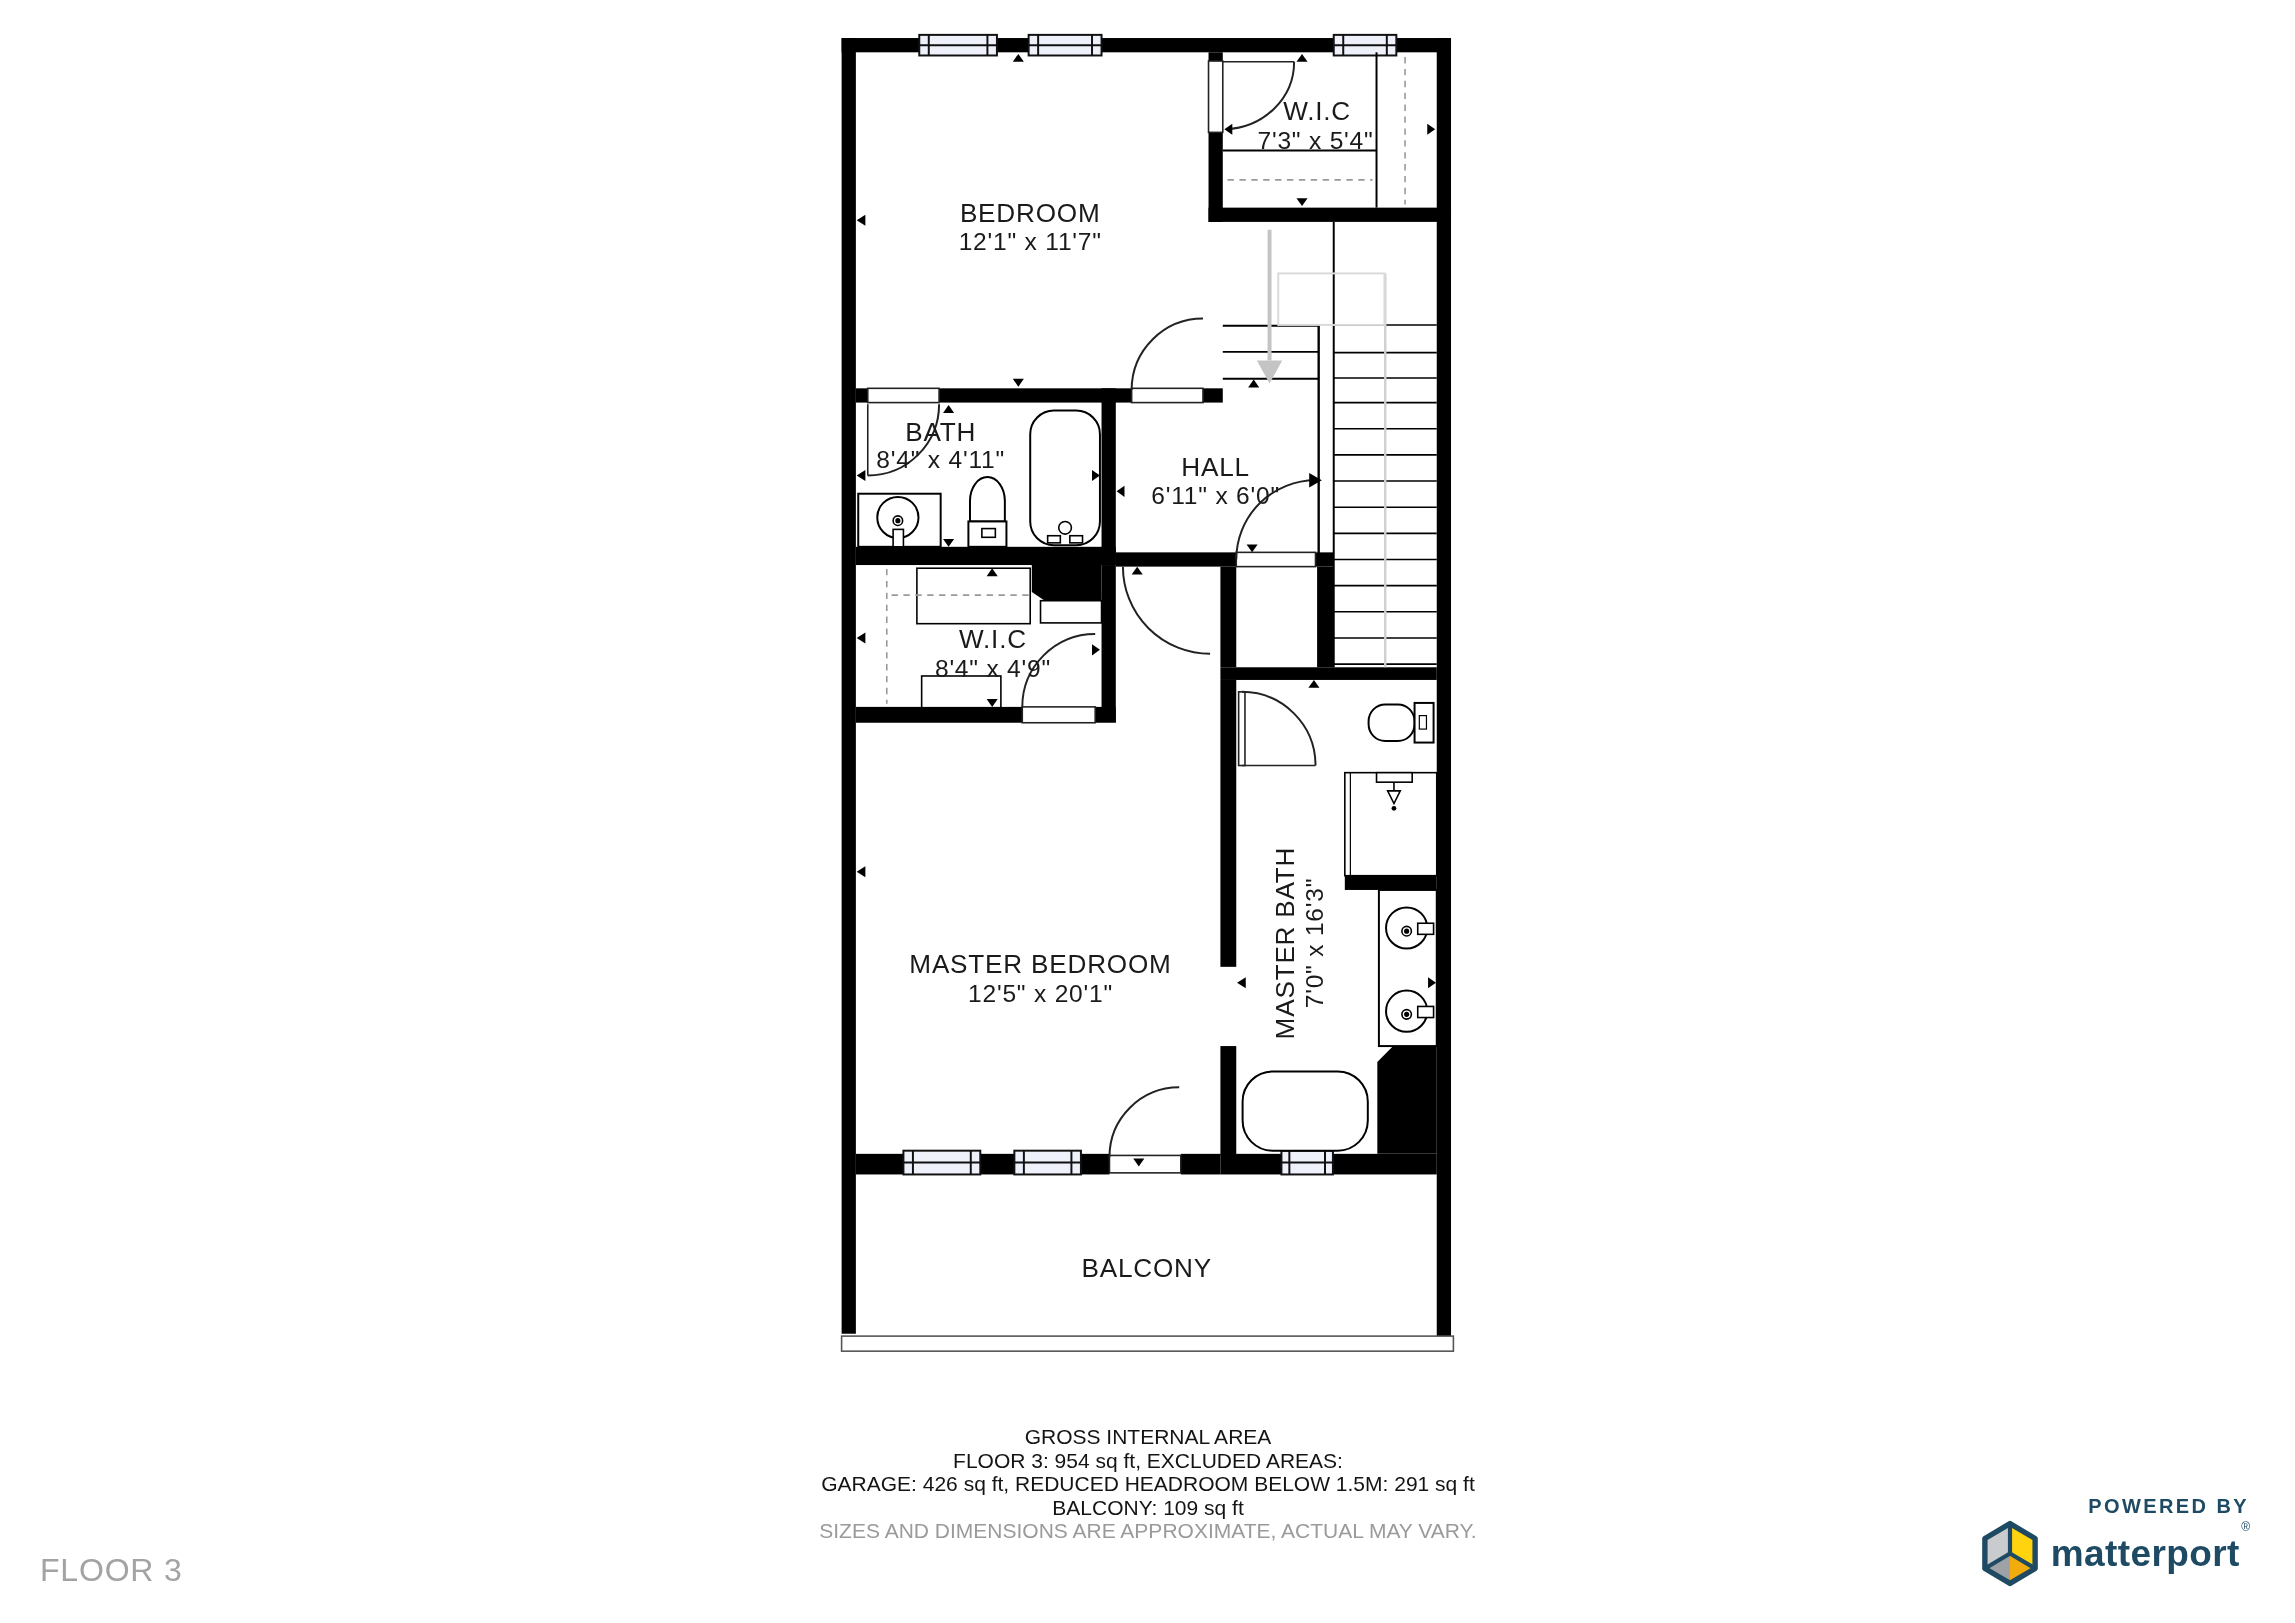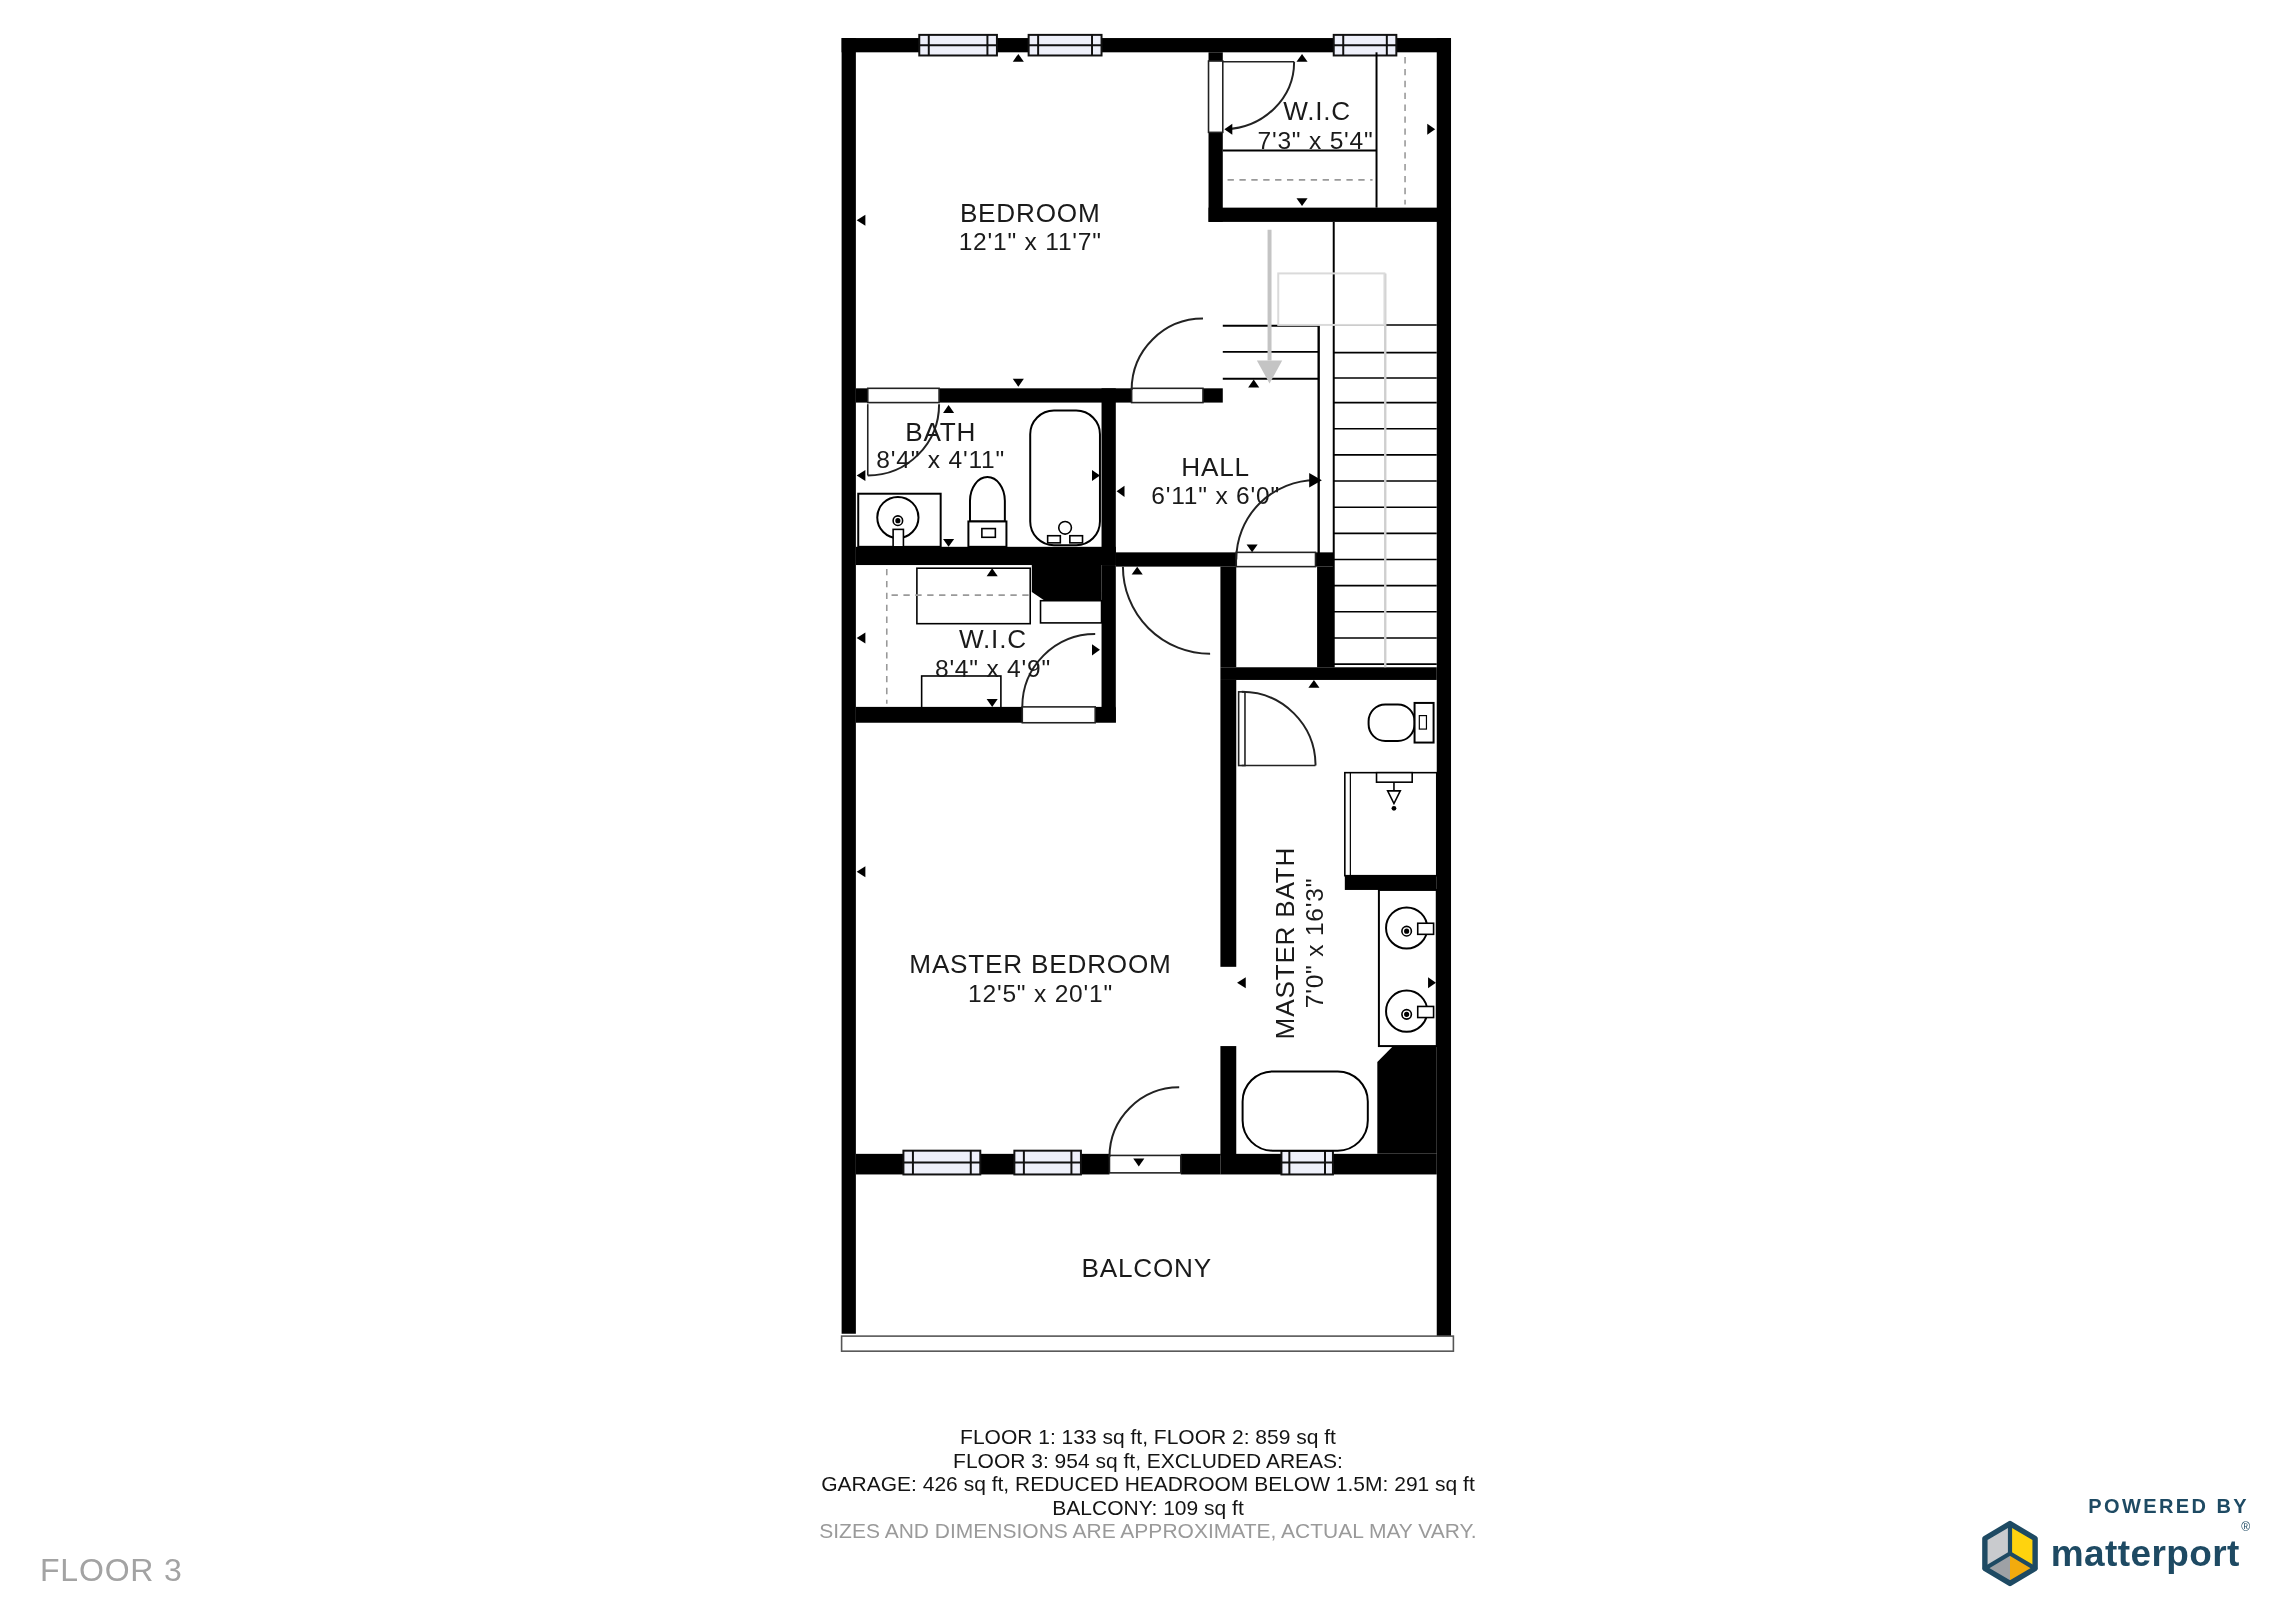--- a/index.html
+++ b/index.html
@@ -272,21 +272,21 @@
     <text class="room-dims" x="1313" y="1264">12'5" x 20'1"</text>
 
     <text class="room-name" transform="translate(1633,1190) rotate(-90)" x="0" y="0">MASTER BATH</text>
     <text class="room-dims" transform="translate(1669,1190) rotate(-90)" x="0" y="0">7'0" x 16'3"</text>
 
     <text class="room-name" x="1447" y="1612">BALCONY</text>
   </g>
 </svg>
 
 <div class="footer">
-  <div>FLOOR 1: 133 sq ft, FLOOR 2: 859 sq ft</div>
+  <div>GROSS INTERNAL AREA</div>
   <div>FLOOR 3: 954 sq ft, EXCLUDED AREAS:</div>
   <div>GARAGE: 426 sq ft, REDUCED HEADROOM BELOW 1.5M: 291 sq ft</div>
   <div>BALCONY: 109 sq ft</div>
   <div class="disclaimer">SIZES AND DIMENSIONS ARE APPROXIMATE, ACTUAL MAY VARY.</div>
 </div>
 
 <div class="floor-label">FLOOR 3</div>
 
 <div class="brand">
   <div class="powered">POWERED BY</div>

